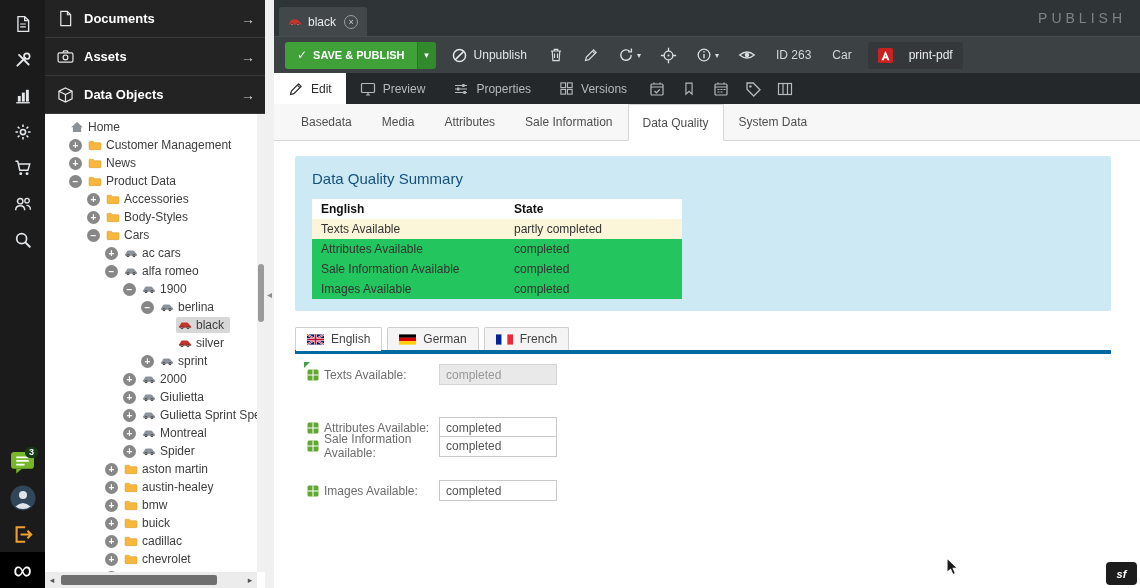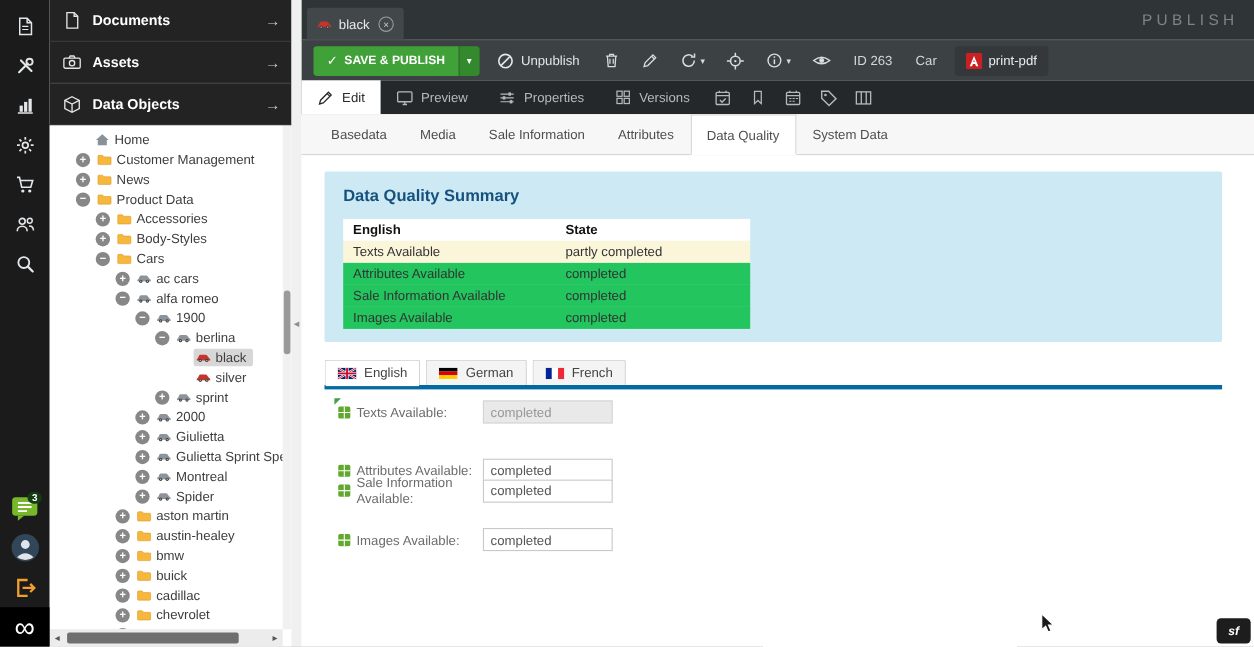--- a/index.html
+++ b/index.html
@@ -59,36 +59,36 @@
   .save-btn{display:flex;align-items:center;gap:6px;background:#41a139;color:#fff;border:none;font-weight:bold;
             font-size:11px;padding:0 12px;border-radius:3px 0 0 3px;font-family:inherit;cursor:pointer}
   .check-icon{font-size:12px}
   .save-caret{width:19px;background:#338a2c;color:#fff;border:none;border-left:1px solid #2a7524;
               border-radius:0 3px 3px 0;font-size:9px;cursor:pointer}
   .tb-btn{display:flex;align-items:center;gap:6px;color:#e3e6e8;font-size:12px;background:none;border:none;
           font-family:inherit;padding:0 8px;height:27px;cursor:pointer}
   .tb-icon{color:#d8dcdf;display:flex;align-items:center;padding:0 6px;height:27px;cursor:pointer}
   .caret{font-size:8px;color:#d8dcdf;margin-left:3px}
   .tb-meta{color:#d3d7da;font-size:12px;padding:0 7px}
-  .pdf-btn{display:flex;align-items:center;gap:6px;background:#34383b;border-radius:3px;height:27px;padding:0 10px;
+  .pdf-btn{display:flex;align-items:center;gap:16px;background:#34383b;border-radius:3px;height:27px;padding:0 10px;
            color:#e9ebed;font-size:12px;cursor:pointer;margin-left:2px}
 
   .mode-tabs{height:31px;background:#24282a;display:flex;align-items:stretch}
   .mode-tab{display:flex;align-items:center;gap:7px;padding:0 14px;font-size:12px;color:#b4b9bc;cursor:pointer}
   .mode-tab.active{background:#fff;color:#2b2b2b}
   .mode-icon-btn{display:flex;align-items:center;justify-content:center;width:32px;color:#b4b9bc;cursor:pointer}
   .mode-icon-btn:first-of-type{margin-left:8px}
 
   .content{position:absolute;top:104px;left:0;right:0;bottom:0;background:#fff}
   .content-tabs{height:37px;background:#f7f7f7;border-bottom:1px solid #d6d6d6;display:flex;align-items:stretch;padding-left:12px}
   .ctab{display:flex;align-items:center;padding:0 14px;font-size:12px;color:#4e4e4e;cursor:pointer;border:1px solid transparent}
   .ctab.active{background:#fff;border:1px solid #d6d6d6;border-bottom:1px solid #fff;margin-bottom:-1px}
 
   .summary-panel{margin:15px 29px 0 21px;background:#cde9f3;border-radius:2px;padding:13px 17px 16px;height:155px}
-  .summary-title{color:#16517e;font-size:15px;font-weight:bold;margin:1px 0 12px}
+  .summary-title{color:#16517e;font-size:15px;font-weight:normal;margin:1px 0 12px}
   .summary-table{width:370px;font-size:12px;color:#333}
   .srow{display:flex}
   .srow.header{background:#fff;font-weight:bold;color:#111}
   .scell{padding:3px 9px}
   .scell:first-child{width:193px}
   .scell:last-child{width:177px}
   .srow.partial{background:#fbf6da}
   .srow.complete{background:#22c55e}
 
   .lang-tabs{margin:16px 29px 0 21px;border-bottom:4px solid #0369a1;display:flex;height:27px}
@@ -239,21 +239,21 @@
       <span class="ph-icon icon">
           <svg viewBox="0 0 16 17" width="15" height="16">
             <path d="M8 1 15 4.5v8L8 16 1 12.5v-8z" fill="none" stroke="currentColor" stroke-width="1.3"></path>
             <path d="M1 4.5 8 8l7-3.5M8 8v8" fill="none" stroke="currentColor" stroke-width="1.3"></path>
           </svg>
         </span>
       <span class="ph-label">Data Objects</span>
       <span class="ph-arrow">→</span>
     </div>
     <div class="tree">
-        <div class="tree-row" style="padding-left: 22px;">
+        <div class="tree-row" style="padding-left: 6px;">
           <span class="expander-spacer"></span>
           <span class="node">
             <span class="icon">
               <svg viewBox="0 0 16 14" width="14" height="12">
                 <path d="M8 1.2 14.8 7.2h-2v5.6H3.2V7.2h-2z" fill="#8a9197"></path>
               </svg>
             </span>
             <span class="tree-label">Home</span>
           </span>
         </div>
@@ -785,24 +785,24 @@
 
     <div class="content">
       <div class="content-tabs">
           <div class="ctab">
             <span>Basedata</span>
           </div>
           <div class="ctab">
             <span>Media</span>
           </div>
           <div class="ctab">
+            <span>Attributes</span>
+          </div>
+          <div class="ctab">
             <span>Sale Information</span>
-          </div>
-          <div class="ctab">
-            <span>Attributes</span>
           </div>
           <div class="ctab active">
             <span>Data Quality</span>
           </div>
           <div class="ctab">
             <span>System Data</span>
           </div>
         </div>
 
       <div class="summary-panel">

